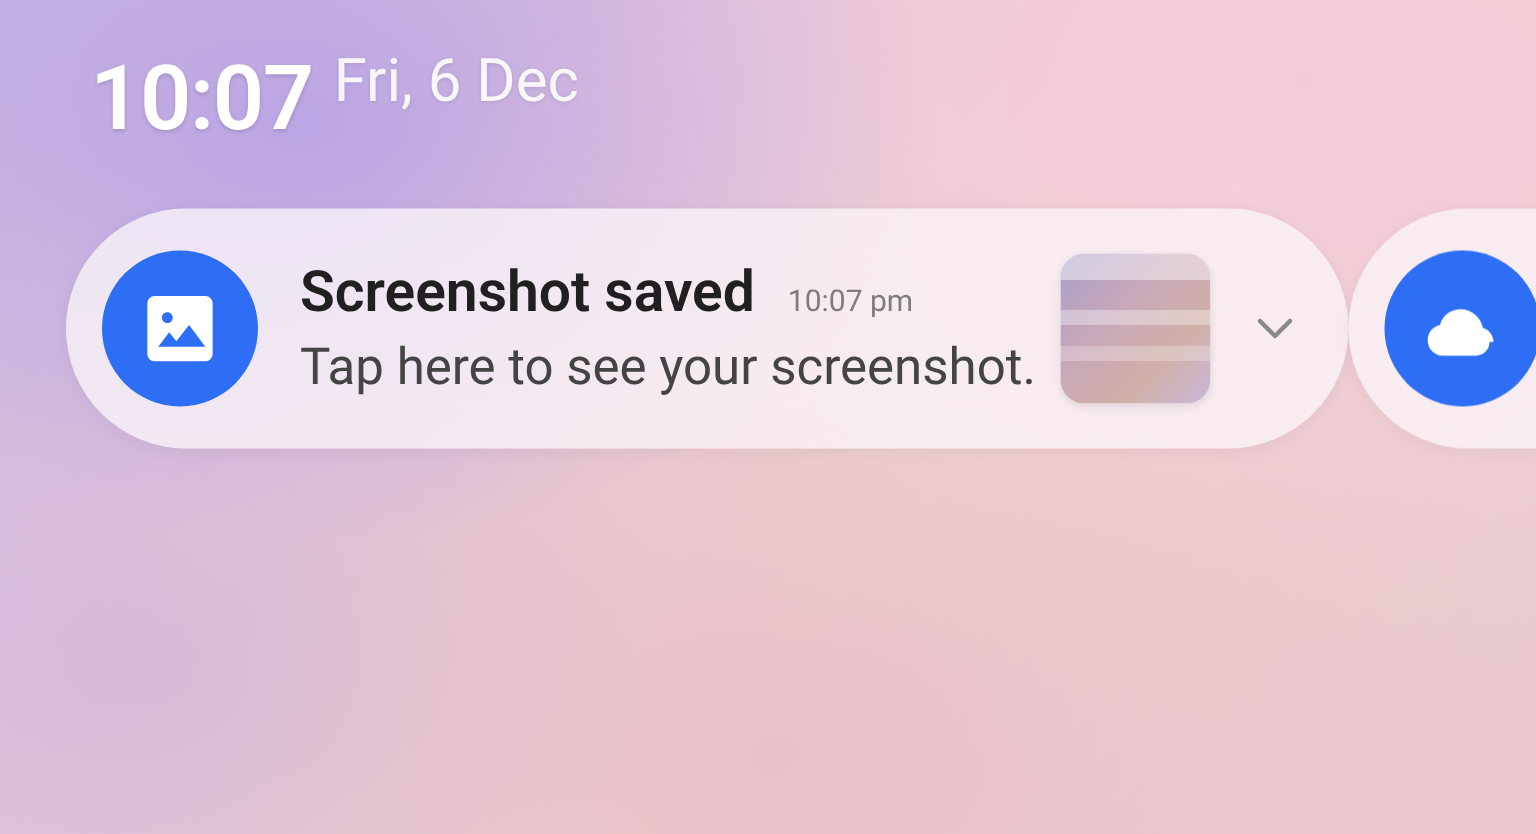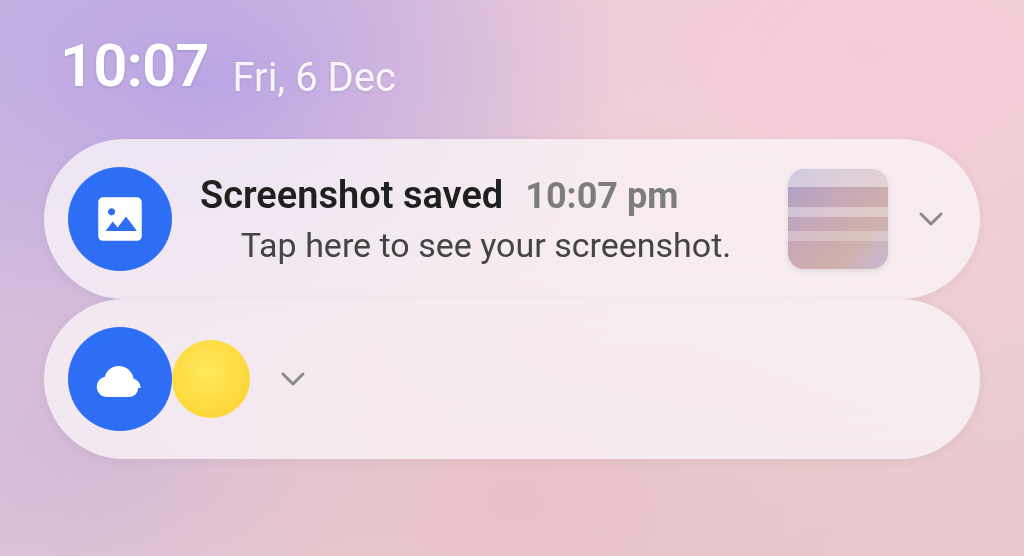--- a/index.html
+++ b/index.html
@@ -9,41 +9,41 @@
     background:
       radial-gradient(ellipse 600px 400px at 20% 15%, rgba(180,160,230,0.85), transparent 70%),
       radial-gradient(ellipse 700px 500px at 85% 10%, rgba(245,200,220,0.85), transparent 70%),
       radial-gradient(ellipse 800px 600px at 50% 90%, rgba(230,190,200,0.9), transparent 70%),
       radial-gradient(ellipse 500px 400px at 10% 80%, rgba(200,180,220,0.8), transparent 70%),
       linear-gradient(135deg, #c8b8e0 0%, #e8c8d8 30%, #f0d8d0 60%, #e8c8d0 100%);
     position: relative;
   }
   .status-row {
     display: flex;
-    align-items: flex-end;
-    gap: 24px;
+    align-items: flex-start;
+    gap: 14px;
     padding: 30px 0 0 60px;
     color: #fff;
   }
   .clock {
     font-size: 60px;
     font-weight: 600;
     letter-spacing: -1px;
     text-shadow: 0 1px 3px rgba(0,0,0,0.15);
   }
   .date {
     font-size: 40px;
     font-weight: 400;
     color: rgba(255,255,255,0.9);
     text-shadow: 0 1px 3px rgba(0,0,0,0.1);
   }
   .notifications {
     padding: 38px 44px 0 44px;
     display: flex;
-    flex-direction: column;
+    flex-direction: row;
   }
   .notif {
     background: rgba(250,245,248,0.78);
     backdrop-filter: blur(18px);
     border-radius: 80px;
     height: 160px;
     display: flex;
     align-items: center;
     padding: 0 36px 0 24px;
     box-shadow: 0 2px 12px rgba(0,0,0,0.05);
@@ -72,22 +72,22 @@
   }
   .title {
     font-size: 38px;
     font-weight: 600;
     color: #202020;
     white-space: nowrap;
     overflow: hidden;
     text-overflow: ellipsis;
   }
   .ts {
-    font-size: 36px;
-    font-weight: 700;
+    font-size: 20px;
+    font-weight: 400;
     color: #7d7d7d;
     white-space: nowrap;
   }
   .body-text {
     margin-top: 8px;
     font-size: 34px;
     font-weight: 400;
     color: #444444;
     white-space: nowrap;
     overflow: hidden;

